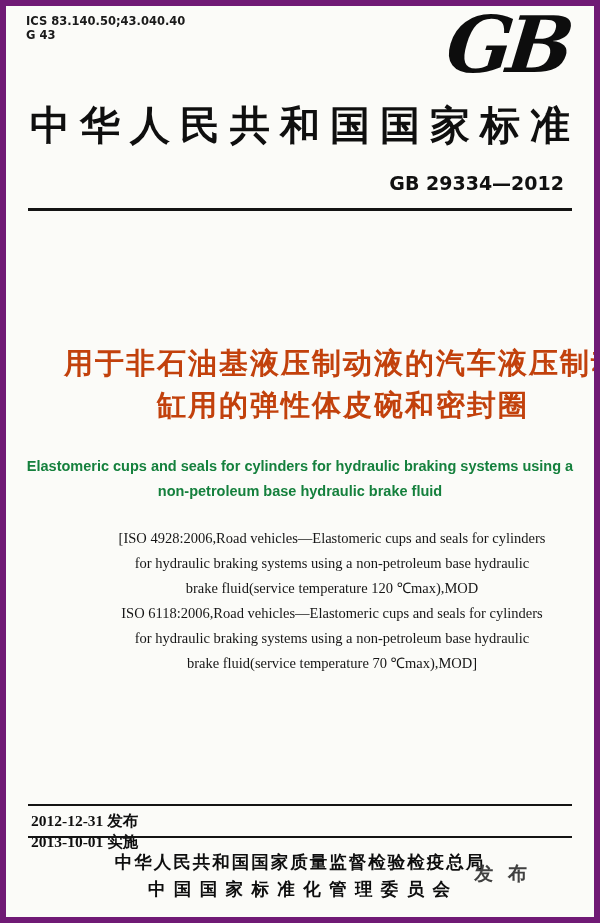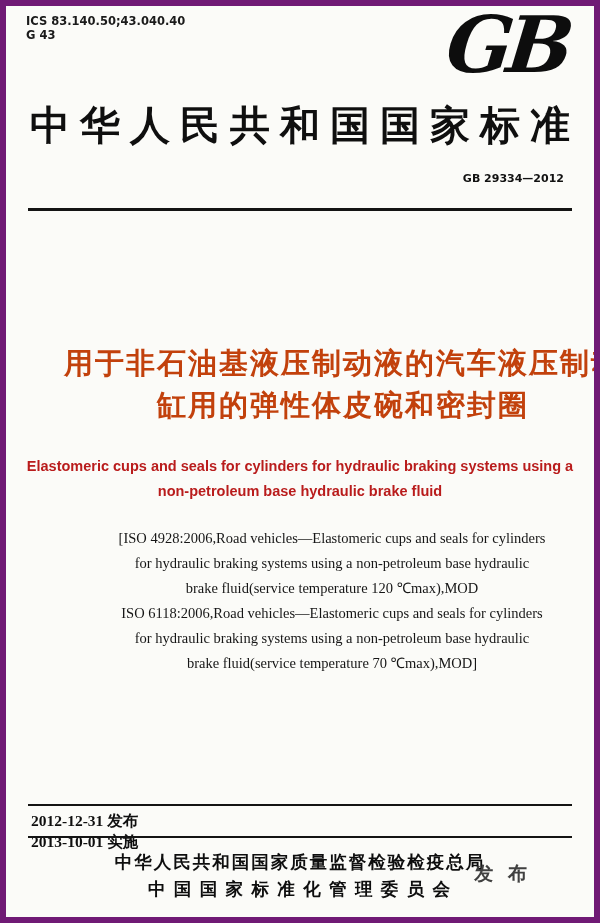--- a/index.html
+++ b/index.html
@@ -59,21 +59,21 @@
     color: #0f0f0f;
   }
 
   
   .std-number {
     position: absolute;
     top: 166px;
     right: 30px;
     font-family: "DejaVu Sans", sans-serif;
     font-weight: bold;
-    font-size: 11px;
+    font-size: 19px;
     color: #111;
   }
 
   .rule {
     position: absolute;
     left: 22px;
     right: 22px;
     background: #141414;
   }
   .rule-top { top: 202px; height: 3px; }
@@ -97,21 +97,21 @@
   .en-title {
     position: absolute;
     top: 448px;
     left: 0;
     width: 100%;
     text-align: center;
     font-family: "Liberation Sans", sans-serif;
     font-size: 14.5px;
     font-weight: bold;
     line-height: 1.75;
-    color: #b91c1c;
+    color: #15803d;
   }
 
   
   .iso-block {
     position: absolute;
     top: 520px;
     left: 0;
     width: 100%;
     text-align: center;
     font-size: 14.5px;

